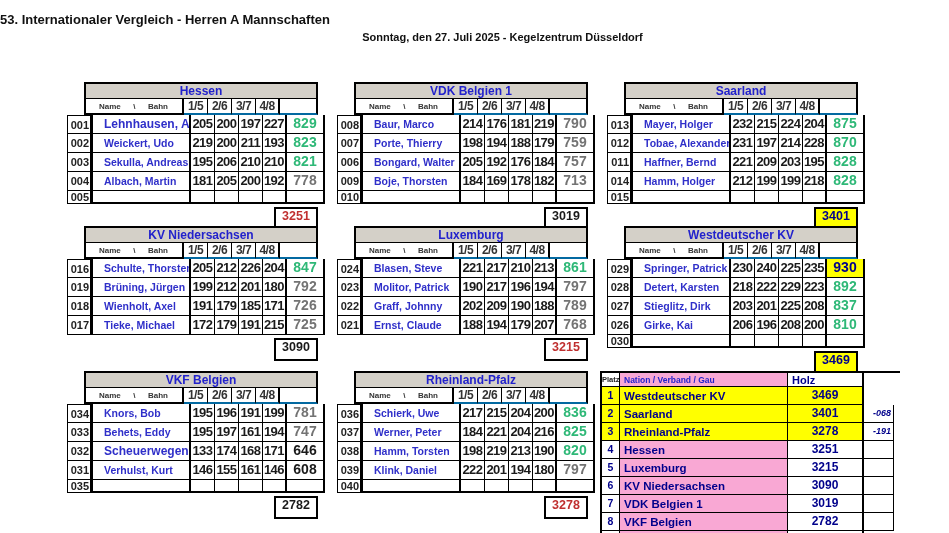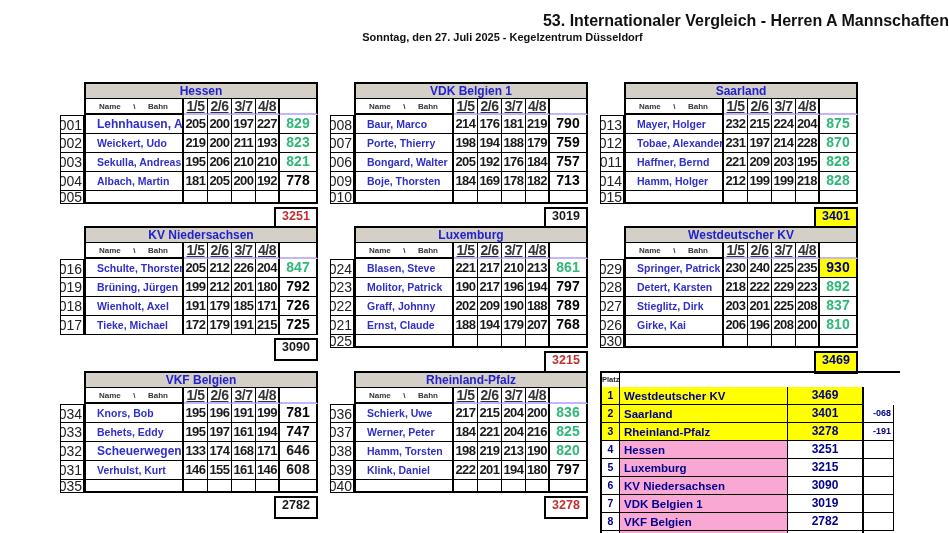--- a/index.html
+++ b/index.html
@@ -1,67 +1,67 @@
 <!DOCTYPE html>
 <html><head>
 <meta charset="utf-8">
 <style>
   html,body{margin:0;padding:0;background:#fff;}
   body{width:949px;height:533px;position:relative;font-family:"Liberation Sans",sans-serif;overflow:hidden;}
-  .title{position:absolute;top:12px;left:0;width:100%;text-align:right;font-size:16px;font-weight:bold;color:#111;}
+  .title{position:absolute;top:12px;left:0;width:100%;text-align:left;font-size:13px;font-weight:bold;color:#111;}
   .subtitle{position:absolute;top:31px;left:0;width:100%;text-align:center;font-size:11px;font-weight:bold;color:#111;margin-left:28px;}
   .team-block{position:absolute;width:258px;}
   .trow{display:flex;box-sizing:border-box;}
   .c{box-sizing:border-box;overflow:hidden;white-space:nowrap;}
   .numspacer{width:24px;flex:none;}
-  .numbox{width:24px;flex:none;border:1px solid #000;font-size:14px;font-weight:normal;color:#222;
-          display:flex;align-items:center;justify-content:flex-end;padding-right:1px;background:#fff;margin-top:-1px;}
+  .numbox{width:24px;flex:none;border:1px solid #000;font-size:11px;font-weight:bold;color:#222;
+          display:flex;align-items:center;justify-content:flex-end;padding-right:1px;background:#fff;margin-top:-1px;margin-left:7px;}
   .numbox.first{margin-top:0;}
   .team-name{flex:1;border:2px solid #000;border-bottom:1px solid #000;background:#d4d0c8;
              color:#2222cc;font-weight:bold;font-size:12px;text-align:center;line-height:15px;height:17px;}
   .thead-row{height:17px;}
   .colhdr-row{height:16px;}
   .player-row{height:19px;}
   .empty-row{height:13px;}
   .namecell{width:100px;flex:none;border-left:2px solid #000;border-right:2px solid #000;border-bottom:1px solid #000;
             display:flex;align-items:center;padding-left:11px;color:#2f2fc9;font-weight:bold;font-size:10.5px;background:#fff;}
   .namecell.small{font-size:12px;}
   .lanecell{width:24px;flex:none;border-right:1px solid #000;border-bottom:1px solid #000;text-align:center;
             font-size:13px;font-weight:bold;color:#1a1a1a;line-height:17px;letter-spacing:-0.5px;background:#fff;}
   .lanecell.lastlane{border-right:2px solid #000;}
   .totcell{width:38px;flex:none;border-right:2px solid #000;border-bottom:1px solid #000;text-align:center;
            font-size:14px;font-weight:bold;line-height:17px;background:#fff;}
   .colhdr-row .namecell{font-weight:bold;font-size:8px;color:#333;display:flex;align-items:center;border-bottom:2px solid #000;}
-  .colhdr-row .lanecell,.colhdr-row .totcell{font-size:14px;color:#333;line-height:14px;border-bottom:2px solid #c4b5fd;text-decoration:underline;}
+  .colhdr-row .lanecell,.colhdr-row .totcell{font-size:12px;color:#333;line-height:14px;border-bottom:2px solid #0369a1;}
   .hdr-name{margin-left:2px;}
   .hdr-sep{margin-left:auto;margin-right:auto;}
   .hdr-bahn{margin-right:14px;}
   .empty-row .namecell,.empty-row .lanecell,.empty-row .totcell{border-bottom:2px solid #000;}
   .tc-green{color:#2eb877;}
-  .tc-red{color:#000000;}
+  .tc-red{color:#737373;}
   .tc-black{color:#1a1a1a;}
   .tc-best{color:#00008b;background:#ffff00;}
   .total-row{justify-content:flex-end;margin-top:3px;height:19px;}
   .team-total{width:40px;height:19px;border:2px solid #000;text-align:center;font-size:12.5px;font-weight:bold;line-height:15px;background:#fff;}
   .st-red{color:#c03030;}
   .st-black{color:#1a1a1a;}
   .st-yellow{color:#00008b;background:#ffff00;}
   
   .standings{position:absolute;left:600px;top:371px;width:300px;}
   .srow{display:flex;box-sizing:border-box;}
   .s-platz{width:20px;flex:none;border-left:2px solid #000;border-right:1px solid #000;border-bottom:1px solid #000;
            text-align:center;font-weight:bold;color:#00008b;font-size:10.5px;background:#fff;}
   .s-nation{width:168px;flex:none;border-right:1px solid #000;border-bottom:1px solid #000;display:flex;align-items:center;
             padding-left:4px;font-weight:bold;color:#00008b;font-size:11.5px;background:#f9a8d4;box-sizing:border-box;}
   .s-holz{width:76px;flex:none;border-right:2px solid #000;border-bottom:1px solid #000;text-align:center;
           font-weight:bold;color:#00008b;font-size:12px;background:#fff;}
   .s-diff{width:30px;flex:none;border-right:1px solid #000;border-bottom:1px solid #000;text-align:right;padding-right:2px;
-          font-weight:bold;color:#00008b;font-size:9px;background:#fff;box-sizing:border-box;}
+          font-weight:bold;color:#00008b;font-size:9px;background:#fff;box-sizing:border-box;font-style:italic;}
   .s-diff.nob{border:none;background:transparent;}
-  .shdr{height:16px;border-top:2px solid #000;flex-direction:column;}
+  .shdr{height:16px;border-top:2px solid #000;}
   .shdr .s-platz{font-size:7.5px;color:#222;line-height:14px;font-weight:bold;}
   .shdr .s-nation{font-size:8.5px;color:#2222cc;}
   .shdr .s-holz{font-size:11px;color:#00008b;text-align:left;padding-left:4px;box-sizing:border-box;line-height:14px;}
   .sdata{height:18px;}
   .sdata .s-platz{line-height:17px;}
   .sdata .s-holz{line-height:17px;}
   .sdata .s-diff{line-height:17px;}
   .sempty{height:12px;}
   .hl .s-platz,.hl .s-nation,.hl .s-holz{background:#ffff00;}
 </style>
@@ -377,29 +377,20 @@
       </div>
       <div class="trow player-row">
         <div class="numbox c">021</div>
         <div class="namecell c">Ernst, Claude</div>
         <div class="lanecell c">188</div>
         <div class="lanecell c">194</div>
         <div class="lanecell c">179</div>
         <div class="lanecell c lastlane">207</div>
         <div class="totcell c tc-red">768</div>
       </div>
-      <div class="trow empty-row">
-        <div class="numbox c">025</div>
-        <div class="namecell c"></div>
-        <div class="lanecell c"></div>
-        <div class="lanecell c"></div>
-        <div class="lanecell c"></div>
-        <div class="lanecell c lastlane"></div>
-        <div class="totcell c tc-black"></div>
-      </div>
       <div class="trow total-row">
         <div class="team-total st-red">3215</div>
       </div>
     </div>
     <div class="team-block" style="left: 600px; top: 226px;">
       <div class="trow thead-row">
         <div class="numspacer"></div>
         <div class="team-name c">Westdeutscher KV</div>
       </div>
       <div class="trow colhdr-row">

